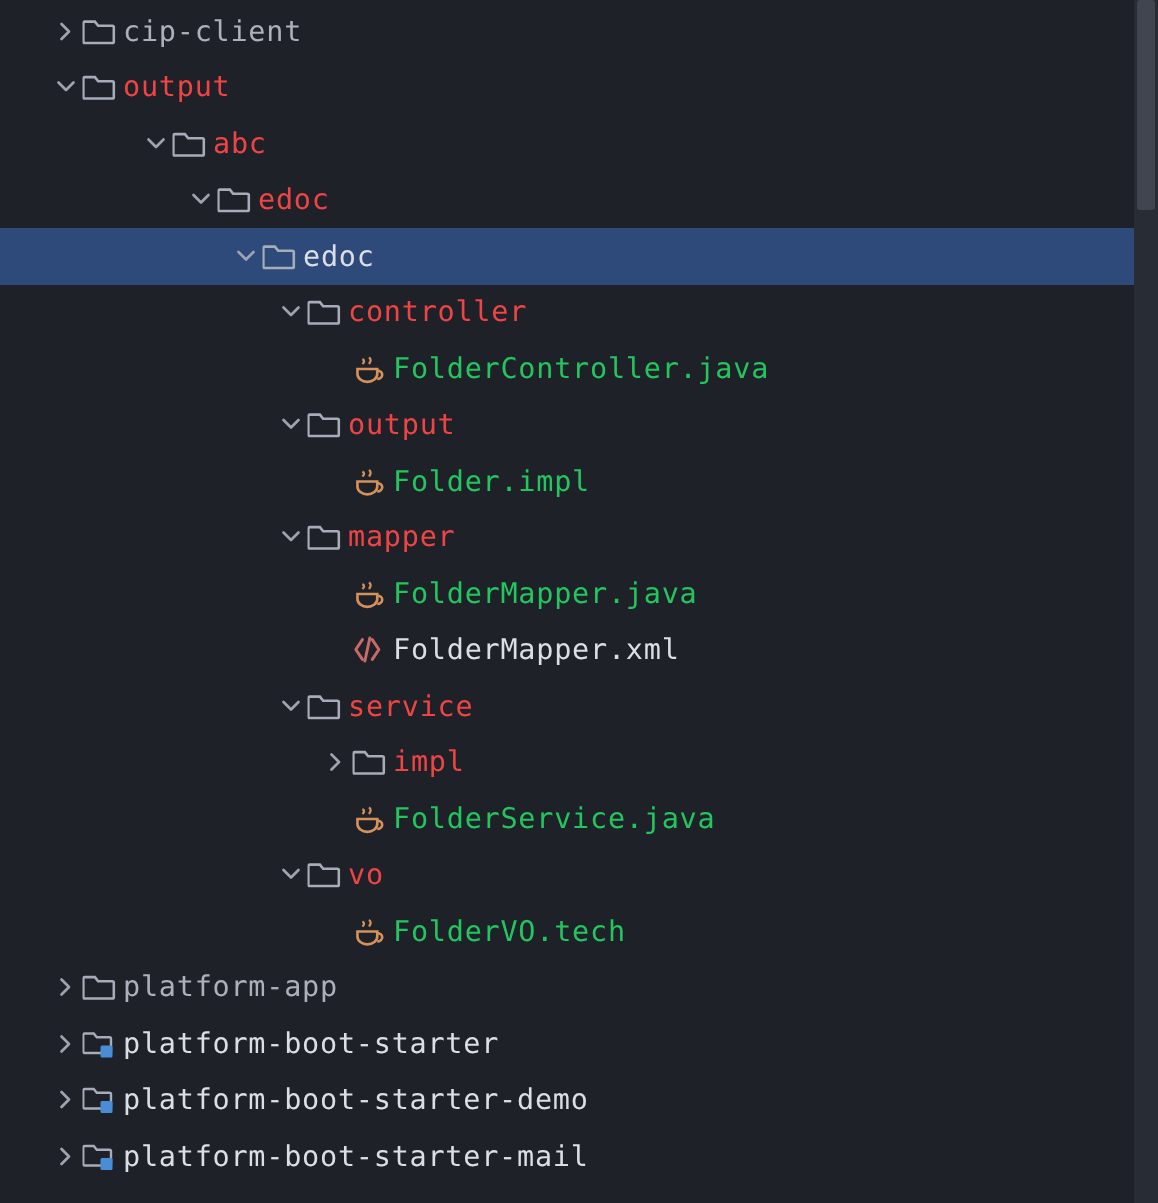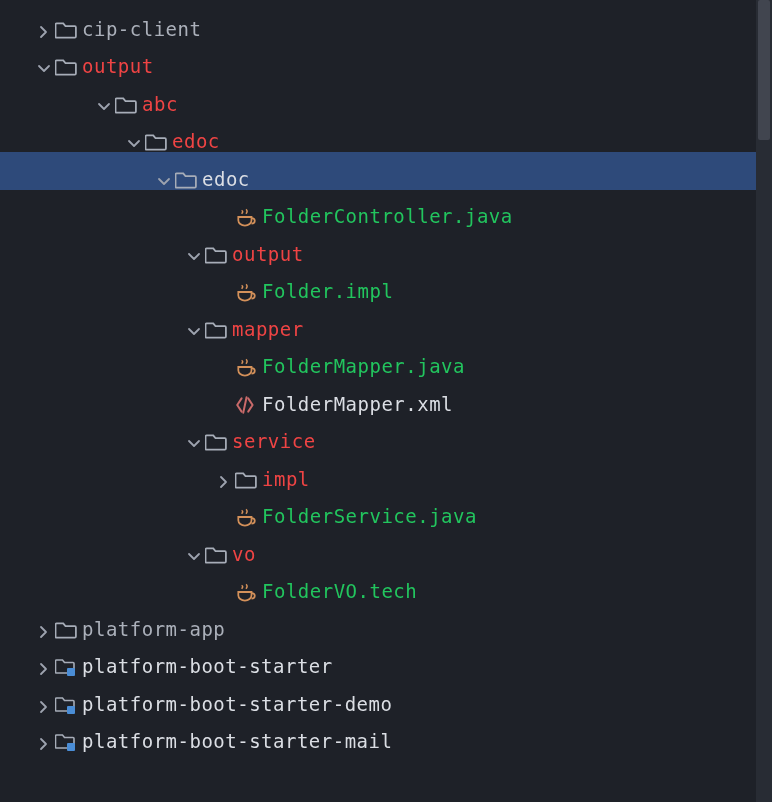--- a/index.html
+++ b/index.html
@@ -11,21 +11,21 @@
       width: 772px;
       height: 802px;
       overflow: hidden;
       position: relative;
     }
     .tree {
       padding-top: 2px;
     }
     .tree-row {
       display: flex;
-      align-items: flex-end;
+      align-items: center;
       height: 37.5px;
       padding-left: 4px;
       cursor: pointer;
       white-space: nowrap;
     }
     .tree-row.selected {
       background: #2e4a7a;
     }
     .indent {
       display: inline-block;
@@ -168,20 +168,34 @@
         </svg>
       </span>
       <span class="icon">
         <svg width="22" height="20" viewBox="0 0 20 18">
           <use href="#ico-folder"></use>
         </svg>
       </span>
       <span class="label color-white">edoc</span>
     </div>
     <div class="tree-row">
+      <span class="indent" style="width: 180px;"></span>
+      <span class="chevron">
+        <svg width="16" height="16" viewBox="0 0 16 16">
+          <use href="#chev-open"></use>
+        </svg>
+      </span>
+      <span class="icon">
+        <svg width="22" height="20" viewBox="0 0 20 18">
+          <use href="#ico-folder"></use>
+        </svg>
+      </span>
+      <span class="label color-khaki">controller</span>
+    </div>
+    <div class="tree-row">
       <span class="indent" style="width: 210px;"></span>
       <span class="chevron"></span>
       <span class="icon">
         <svg width="22" height="20" viewBox="0 0 20 18">
           <use href="#ico-java"></use>
         </svg>
       </span>
       <span class="label color-orange">FolderController.java</span>
     </div>
     <div class="tree-row">

